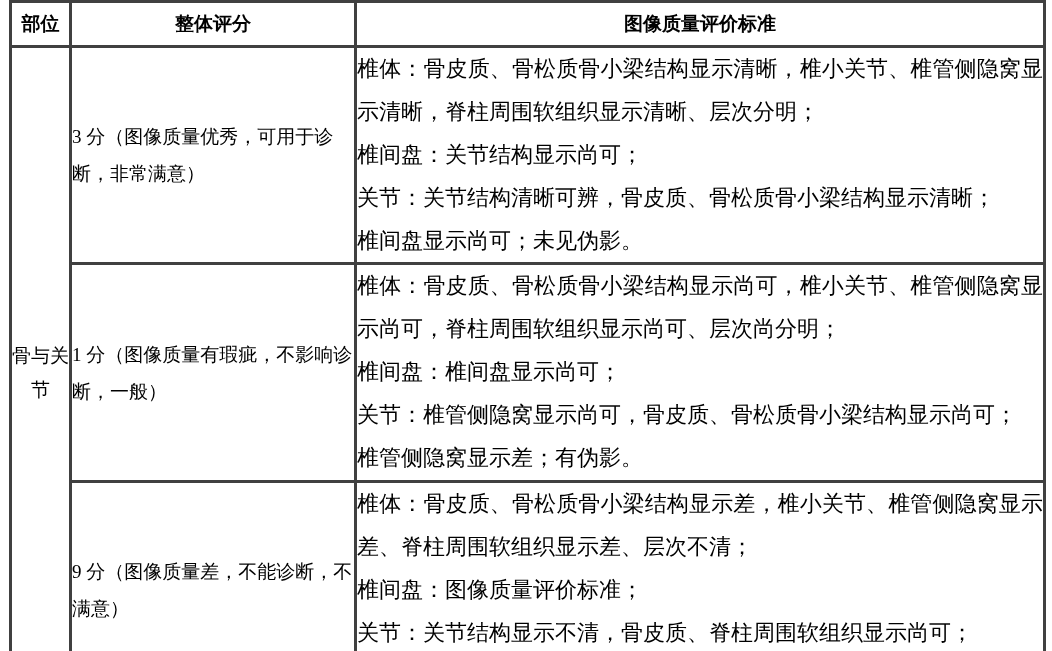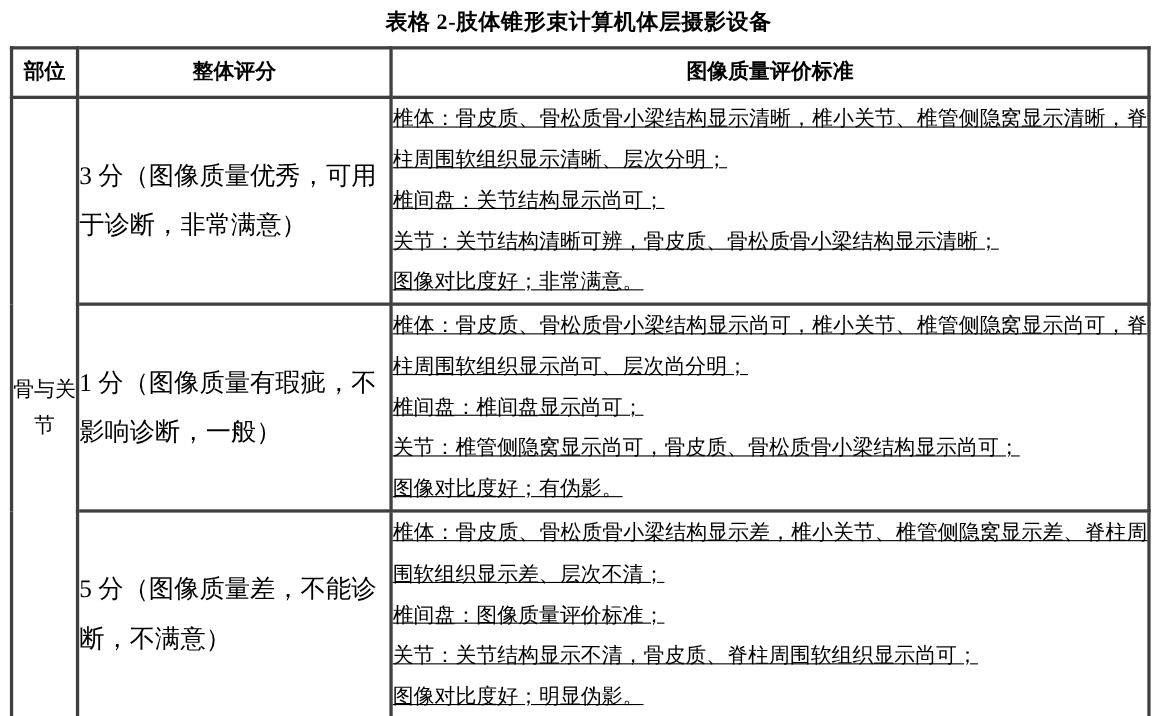--- a/index.html
+++ b/index.html
@@ -52,47 +52,45 @@
     line-height: 42px;
     white-space: nowrap;
   }
   .part-cell {
     text-align: center;
     font-size: 19px;
     line-height: 1.75;
     padding: 0 4px;
   }
   .score-cell {
-    font-size: 23px;
+    font-size: 19px;
     line-height: 1.95;
     padding: 6px 2px 6px 2px;
     text-align: left;
   }
   .criteria-cell {
-    font-size: 19px;
+    font-size: 22px;
     line-height: 1.95;
     padding: 8px 6px 8px 6px;
     text-align: left;
-    text-decoration: underline;
   }
   .criteria-cell p {
     margin: 0;
     text-align: justify;
     text-justify: inter-ideograph;
   }
   .score-cell p {
     margin: 0;
   }
 </style>
 </head>
 <body>
 
 <div class="page">
 
-  <div class="doc-title">表格 2-肢体锥形束计算机体层摄影设备</div>
 
   <table class="quality-table">
     <colgroup>
       <col class="col-part">
       <col class="col-score">
       <col class="col-criteria">
     </colgroup>
     <thead>
       <tr>
         <th class="head-cell">部位</th>
@@ -103,37 +101,37 @@
     <tbody>
       <tr>
         <td class="part-cell" rowspan="3">骨与关节</td>
         <td class="score-cell">
           <p>3 分（图像质量优秀，可用于诊断，非常满意）</p>
         </td>
         <td class="criteria-cell">
           <p>椎体：骨皮质、骨松质骨小梁结构显示清晰，椎小关节、椎管侧隐窝显示清晰，脊柱周围软组织显示清晰、层次分明；</p>
           <p>椎间盘：关节结构显示尚可；</p>
           <p>关节：关节结构清晰可辨，骨皮质、骨松质骨小梁结构显示清晰；</p>
-          <p>图像对比度好；非常满意。</p>
+          <p>椎间盘显示尚可；未见伪影。</p>
         </td>
       </tr>
       <tr>
         <td class="score-cell">
           <p>1 分（图像质量有瑕疵，不影响诊断，一般）</p>
         </td>
         <td class="criteria-cell">
           <p>椎体：骨皮质、骨松质骨小梁结构显示尚可，椎小关节、椎管侧隐窝显示尚可，脊柱周围软组织显示尚可、层次尚分明；</p>
           <p>椎间盘：椎间盘显示尚可；</p>
           <p>关节：椎管侧隐窝显示尚可，骨皮质、骨松质骨小梁结构显示尚可；</p>
-          <p>图像对比度好；有伪影。</p>
+          <p>椎管侧隐窝显示差；有伪影。</p>
         </td>
       </tr>
       <tr>
         <td class="score-cell">
-          <p>5 分（图像质量差，不能诊断，不满意）</p>
+          <p>9 分（图像质量差，不能诊断，不满意）</p>
         </td>
         <td class="criteria-cell">
           <p>椎体：骨皮质、骨松质骨小梁结构显示差，椎小关节、椎管侧隐窝显示差、脊柱周围软组织显示差、层次不清；</p>
           <p>椎间盘：图像质量评价标准；</p>
           <p>关节：关节结构显示不清，骨皮质、脊柱周围软组织显示尚可；</p>
           <p>图像对比度好；明显伪影。</p>
         </td>
       </tr>
     </tbody>
   </table>

